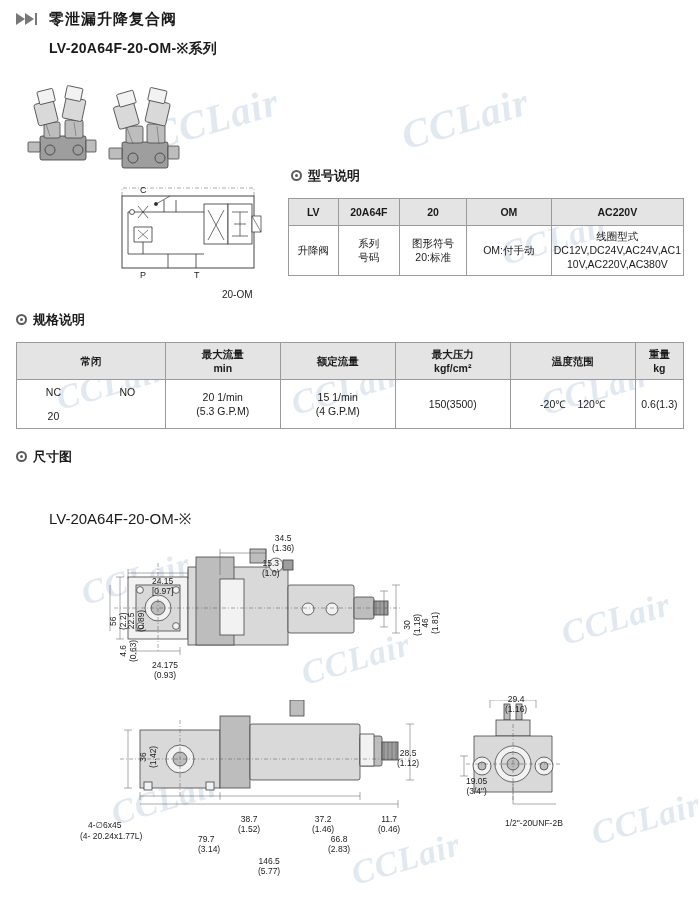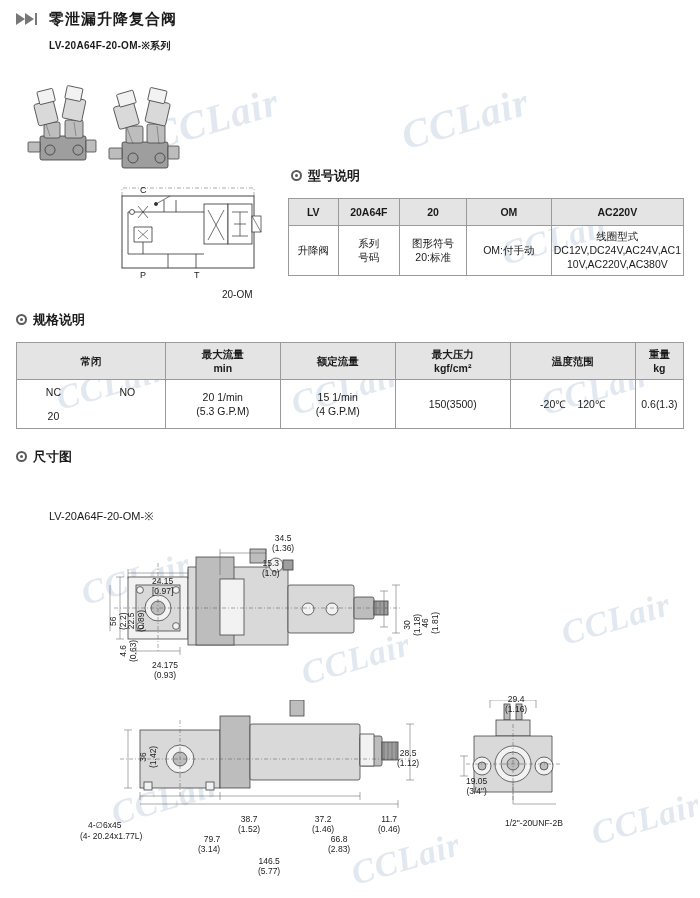--- a/index.html
+++ b/index.html
@@ -25,21 +25,21 @@
     pointer-events:none;
   }
 
   
   .title-cn{
     position:absolute;left:49px;top:10px;
     font-size:15px;font-weight:bold;letter-spacing:1px;
   }
   .title-model{
     position:absolute;left:49px;top:38px;
-    font-size:10px;font-weight:bold;letter-spacing:.3px;
+    font-size:14px;font-weight:bold;letter-spacing:.3px;
   }
   .tri{
     position:absolute;left:16px;top:12px;width:26px;height:14px;
   }
   .sec-head{position:absolute;font-size:13px;font-weight:bold;}
   .sec-bullet{
     position:absolute;width:11px;height:11px;border-radius:50%;
     border:2px solid #5b5b5b;box-sizing:border-box;
   }
   .sec-bullet:after{
@@ -64,21 +64,21 @@
   #model-table td{height:20px;}
 
   
   #spec-table{left:16px;top:342px;width:668px;}
   #spec-table td{height:18px;}
   #spec-table .hd{height:30px;}
 
   
   .dim-label{position:absolute;font-size:8.5px;color:#1a1a1a;white-space:nowrap;}
   .dim-label.rot{transform:rotate(-90deg);transform-origin:left top;}
-  .model-cap{position:absolute;left:49px;top:508px;font-size:11px;}
+  .model-cap{position:absolute;left:49px;top:508px;font-size:15px;}
   .schem-cap{position:absolute;left:222px;top:289px;font-size:10px;}
 
   svg{display:block;}
   .ln{stroke:#333;stroke-width:.8;fill:none;}
   .ln-thin{stroke:#555;stroke-width:.5;fill:none;}
   .ln-dash{stroke:#555;stroke-width:.5;fill:none;stroke-dasharray:4 2 1 2;}
   .fill-l{fill:#d9d9d9;stroke:#444;stroke-width:.8;}
   .fill-m{fill:#bdbdbd;stroke:#444;stroke-width:.8;}
   .fill-d{fill:#9e9e9e;stroke:#3a3a3a;stroke-width:.8;}
   .fill-w{fill:#f2f2f2;stroke:#444;stroke-width:.8;}
@@ -400,21 +400,21 @@
         <div>(1.52)</div>
       </div>
       <div class="dim-label" style="left: 312px; top: 814px; text-align: center;">
         <div>37.2</div>
         <div>(1.46)</div>
       </div>
       <div class="dim-label" style="left: 378px; top: 814px; text-align: center;">
         <div>11.7</div>
         <div>(0.46)</div>
       </div>
-      <div class="dim-label" style="left: 198px; top: 834px; text-align: right;">
+      <div class="dim-label" style="left: 198px; top: 834px; text-align: left;">
         <div>79.7</div>
         <div>(3.14)</div>
       </div>
       <div class="dim-label" style="left: 328px; top: 834px; text-align: center;">
         <div>66.8</div>
         <div>(2.83)</div>
       </div>
       <div class="dim-label" style="left: 258px; top: 856px; text-align: center;">
         <div>146.5</div>
         <div>(5.77)</div>

